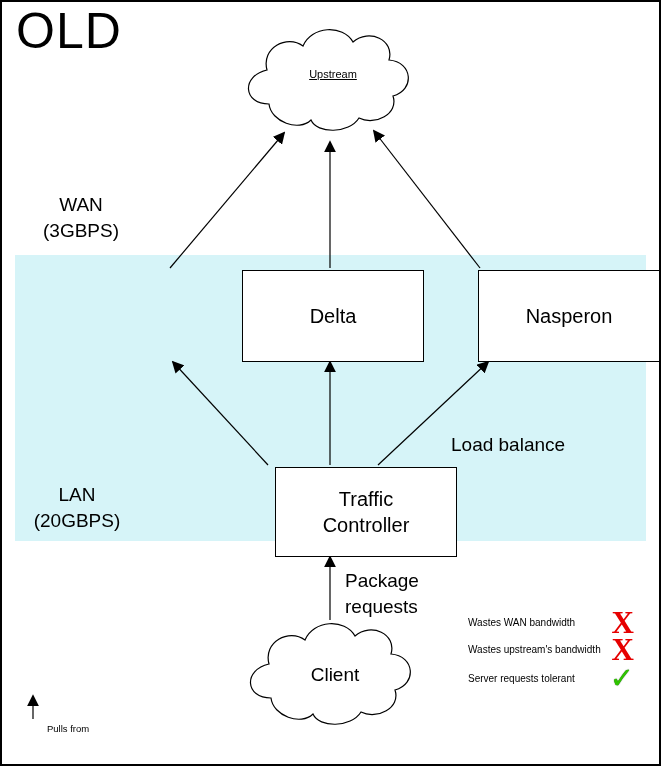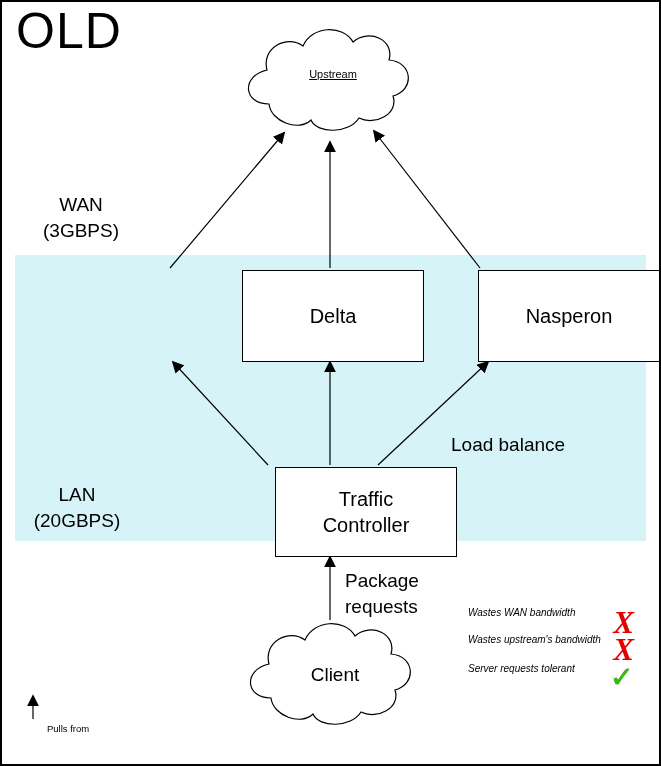--- a/index.html
+++ b/index.html
@@ -18,21 +18,21 @@
     font-size:20px; text-align:center; white-space:pre-line; line-height:1.3;
     z-index:2;
   }
   .lbl { position:absolute; white-space:pre-line; font-size:19px; line-height:1.35; z-index:3; }
   .center { text-align:center; }
   .cloud-label { position:absolute; text-align:center; z-index:3; }
   .upstream-label { left:288px; top:66px; width:86px; font-size:11px;text-decoration:underline; }
   .client-label { left:293px; top:662px; width:80px; font-size:19px; }
   .legend-row {
     position:absolute; left:466px; width:166px; height:30px;
-    display:flex; justify-content:space-between; z-index:3;font-style:italic;
+    display:flex; align-items:center; justify-content:space-between; z-index:3;
   }
   .legend-label { font-size:10px; }
   .mark { font-weight:bold; line-height:1; }
   .cross { font-family:"Liberation Serif", serif; font-size:31px; color:#e60000; }
   .check { font-family:"DejaVu Sans", sans-serif; font-size:29px; color:#2fc400; text-shadow:0 0 1px #0a3a00; }
   .tiny { font-size:9.5px;margin-left:7px; }
 </style>
 </head>
 <body>
 

